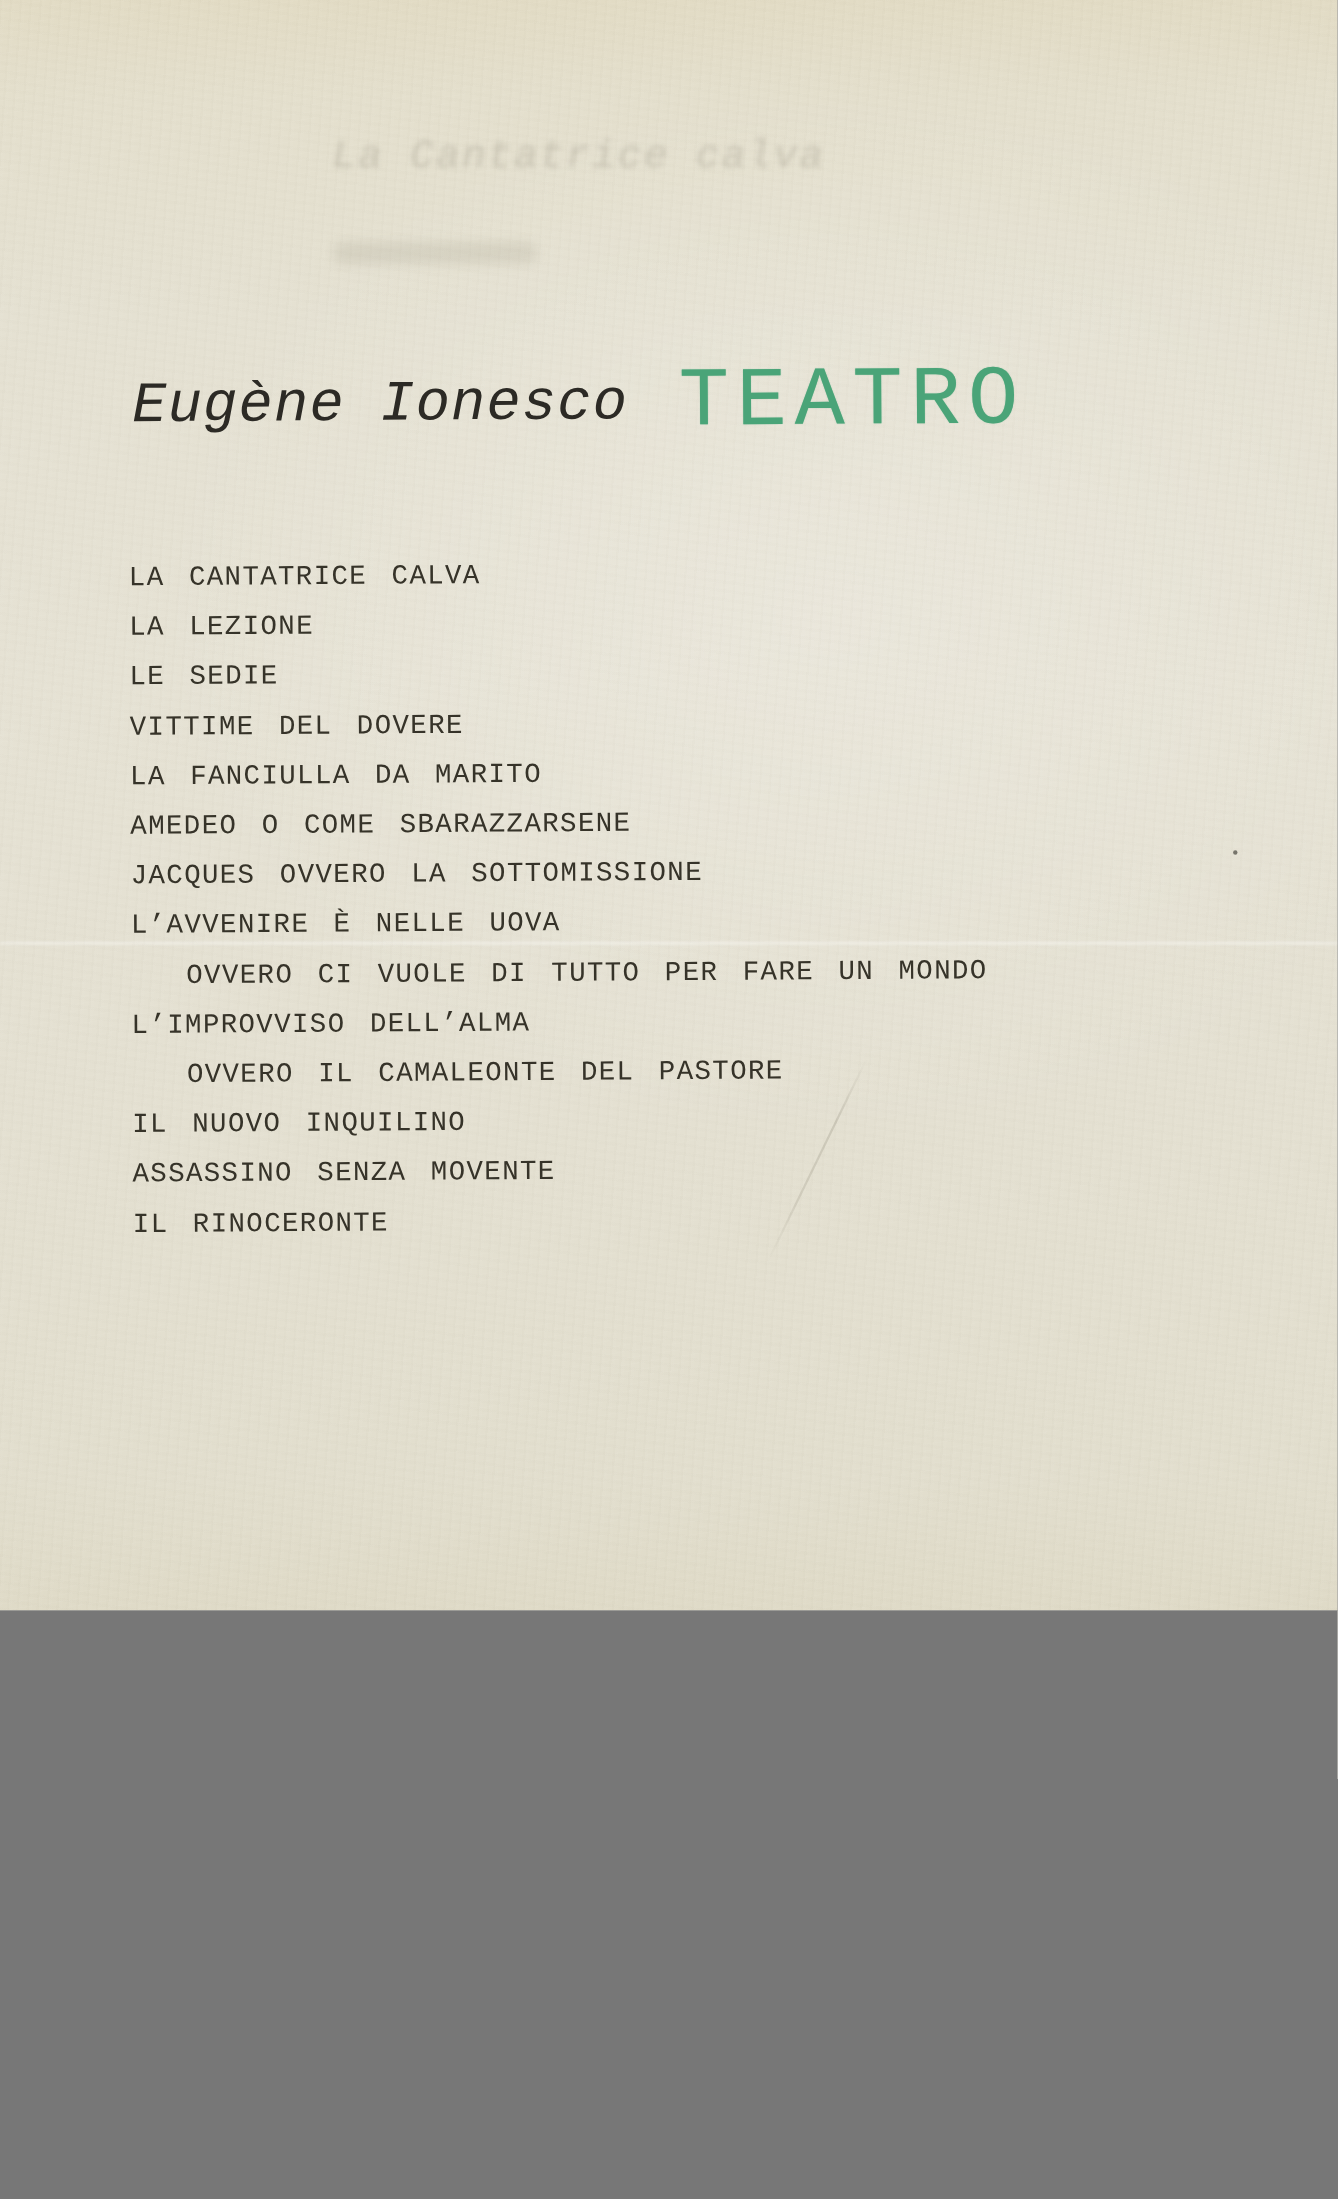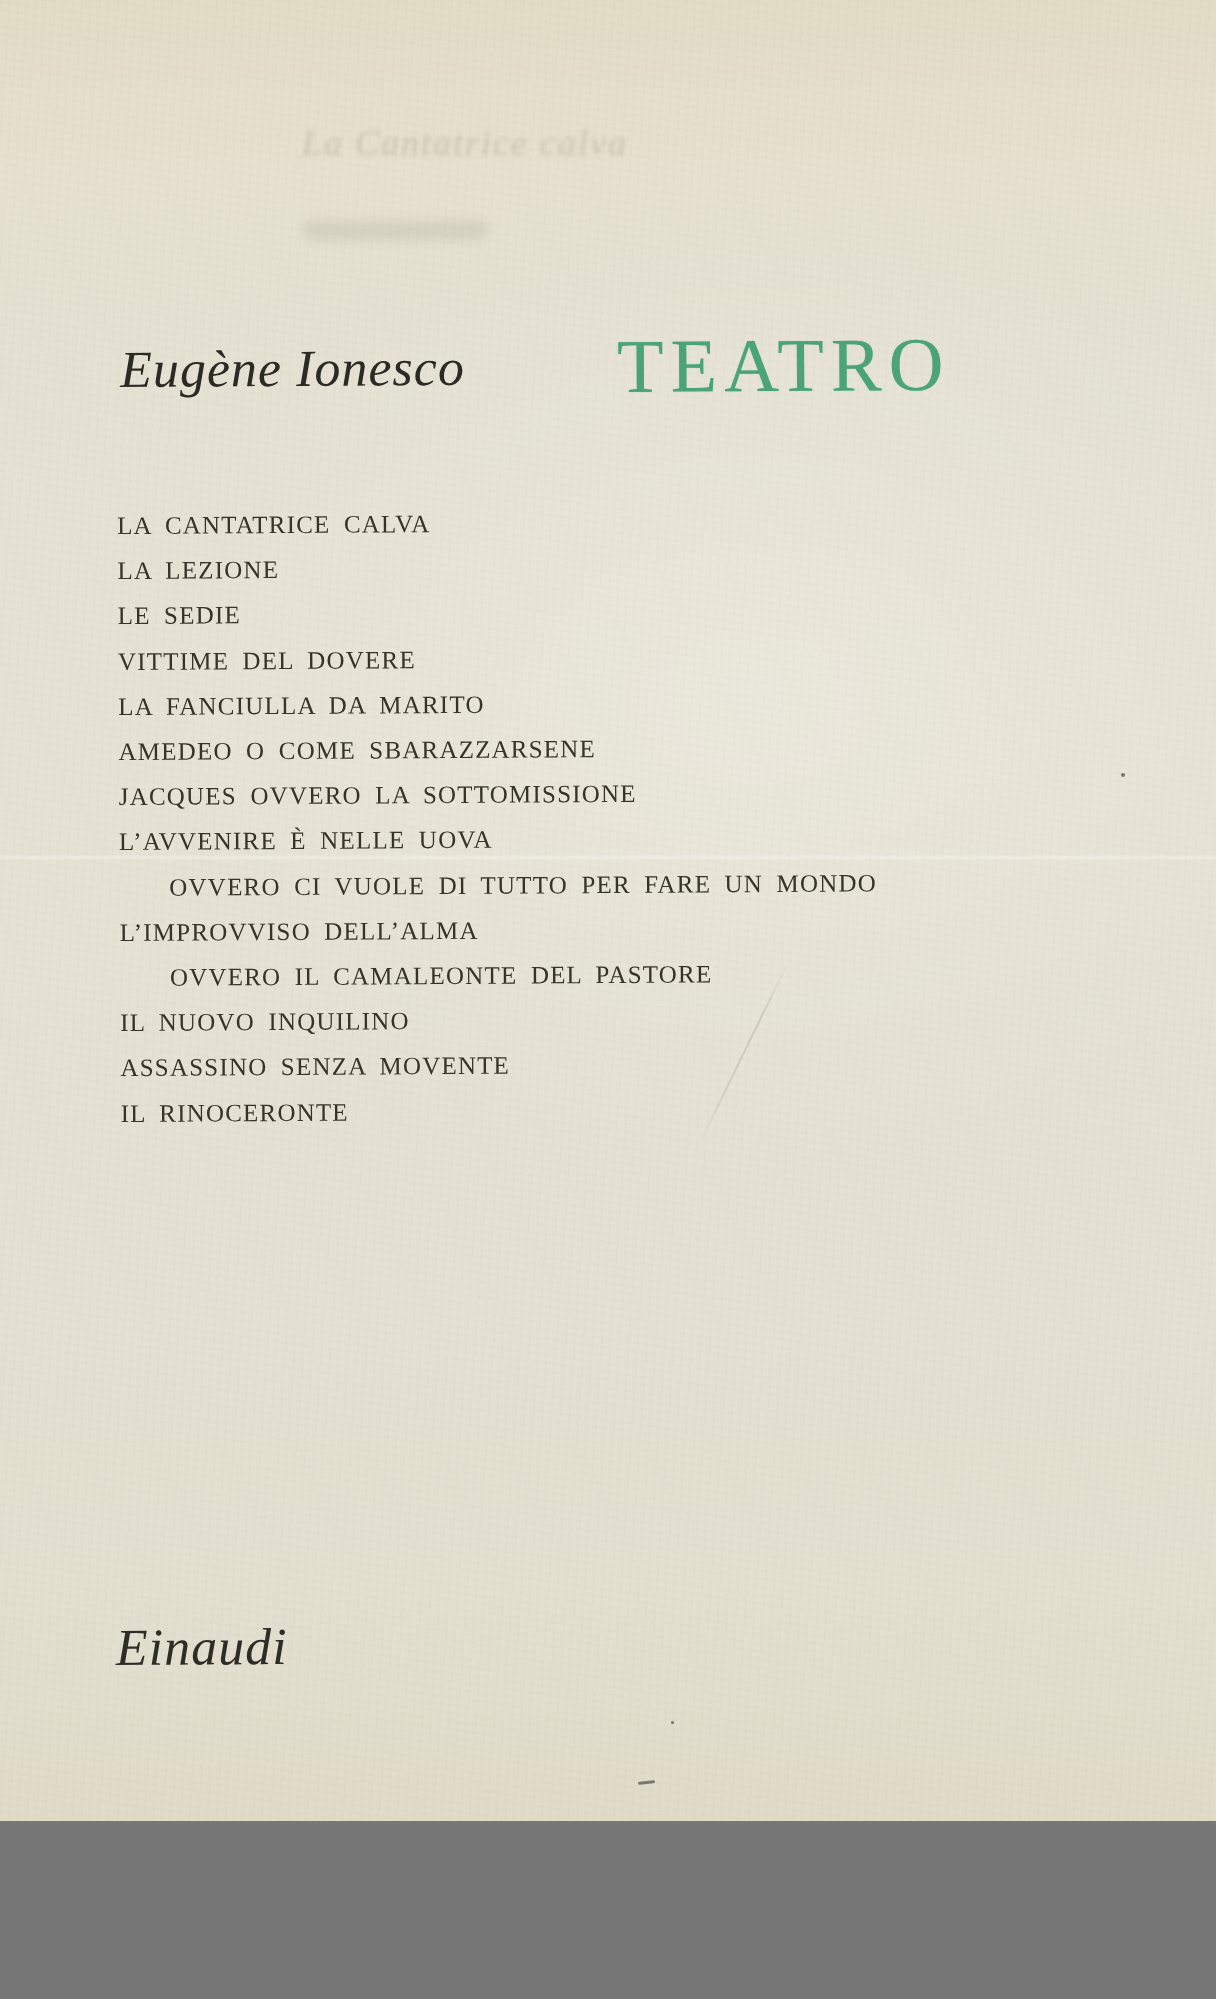--- a/index.html
+++ b/index.html
@@ -3,36 +3,36 @@
 <meta charset="utf-8">
 <style>
   html, body {
     margin: 0;
     padding: 0;
     background: #777;
   }
   .page {
     position: relative;
     width: 1216px;
-    height: 1821px;
+    height: 1464px;
     margin: 0 auto;
     overflow: hidden;
     background-color: #f1efe7;
     background-image:
       linear-gradient(180deg,
         #efead9 0%,
         #f1eee2 6%,
         #f2f0e8 20%,
         #f3f1ea 42%,
         #f1efe7 70%,
         #efede3 92%,
         #ece9dc 100%),
       radial-gradient(ellipse 900px 700px at 62% 38%, rgba(255,255,255,0.35), rgba(255,255,255,0) 70%);
     background-blend-mode: multiply, normal;
-    font-family: Liberation Serif, serif;
+    font-family: Liberation Mono, monospace;
   }
   
   .grain {
     position: absolute;
     inset: 0;
     background:
       repeating-linear-gradient(94deg, rgba(120,110,85,0.016) 0 2px, rgba(255,255,255,0.02) 2px 5px, rgba(0,0,0,0) 5px 9px),
       repeating-linear-gradient(8deg, rgba(110,100,80,0.012) 0 3px, rgba(0,0,0,0) 3px 8px),
       repeating-linear-gradient(171deg, rgba(255,255,250,0.03) 0 1px, rgba(0,0,0,0) 1px 6px);
     pointer-events: none;

